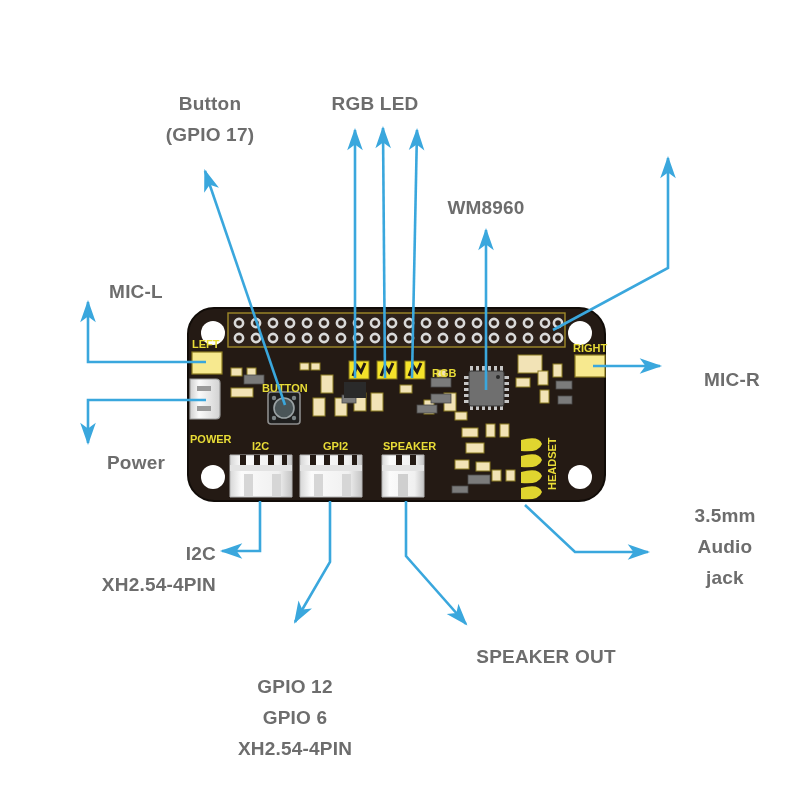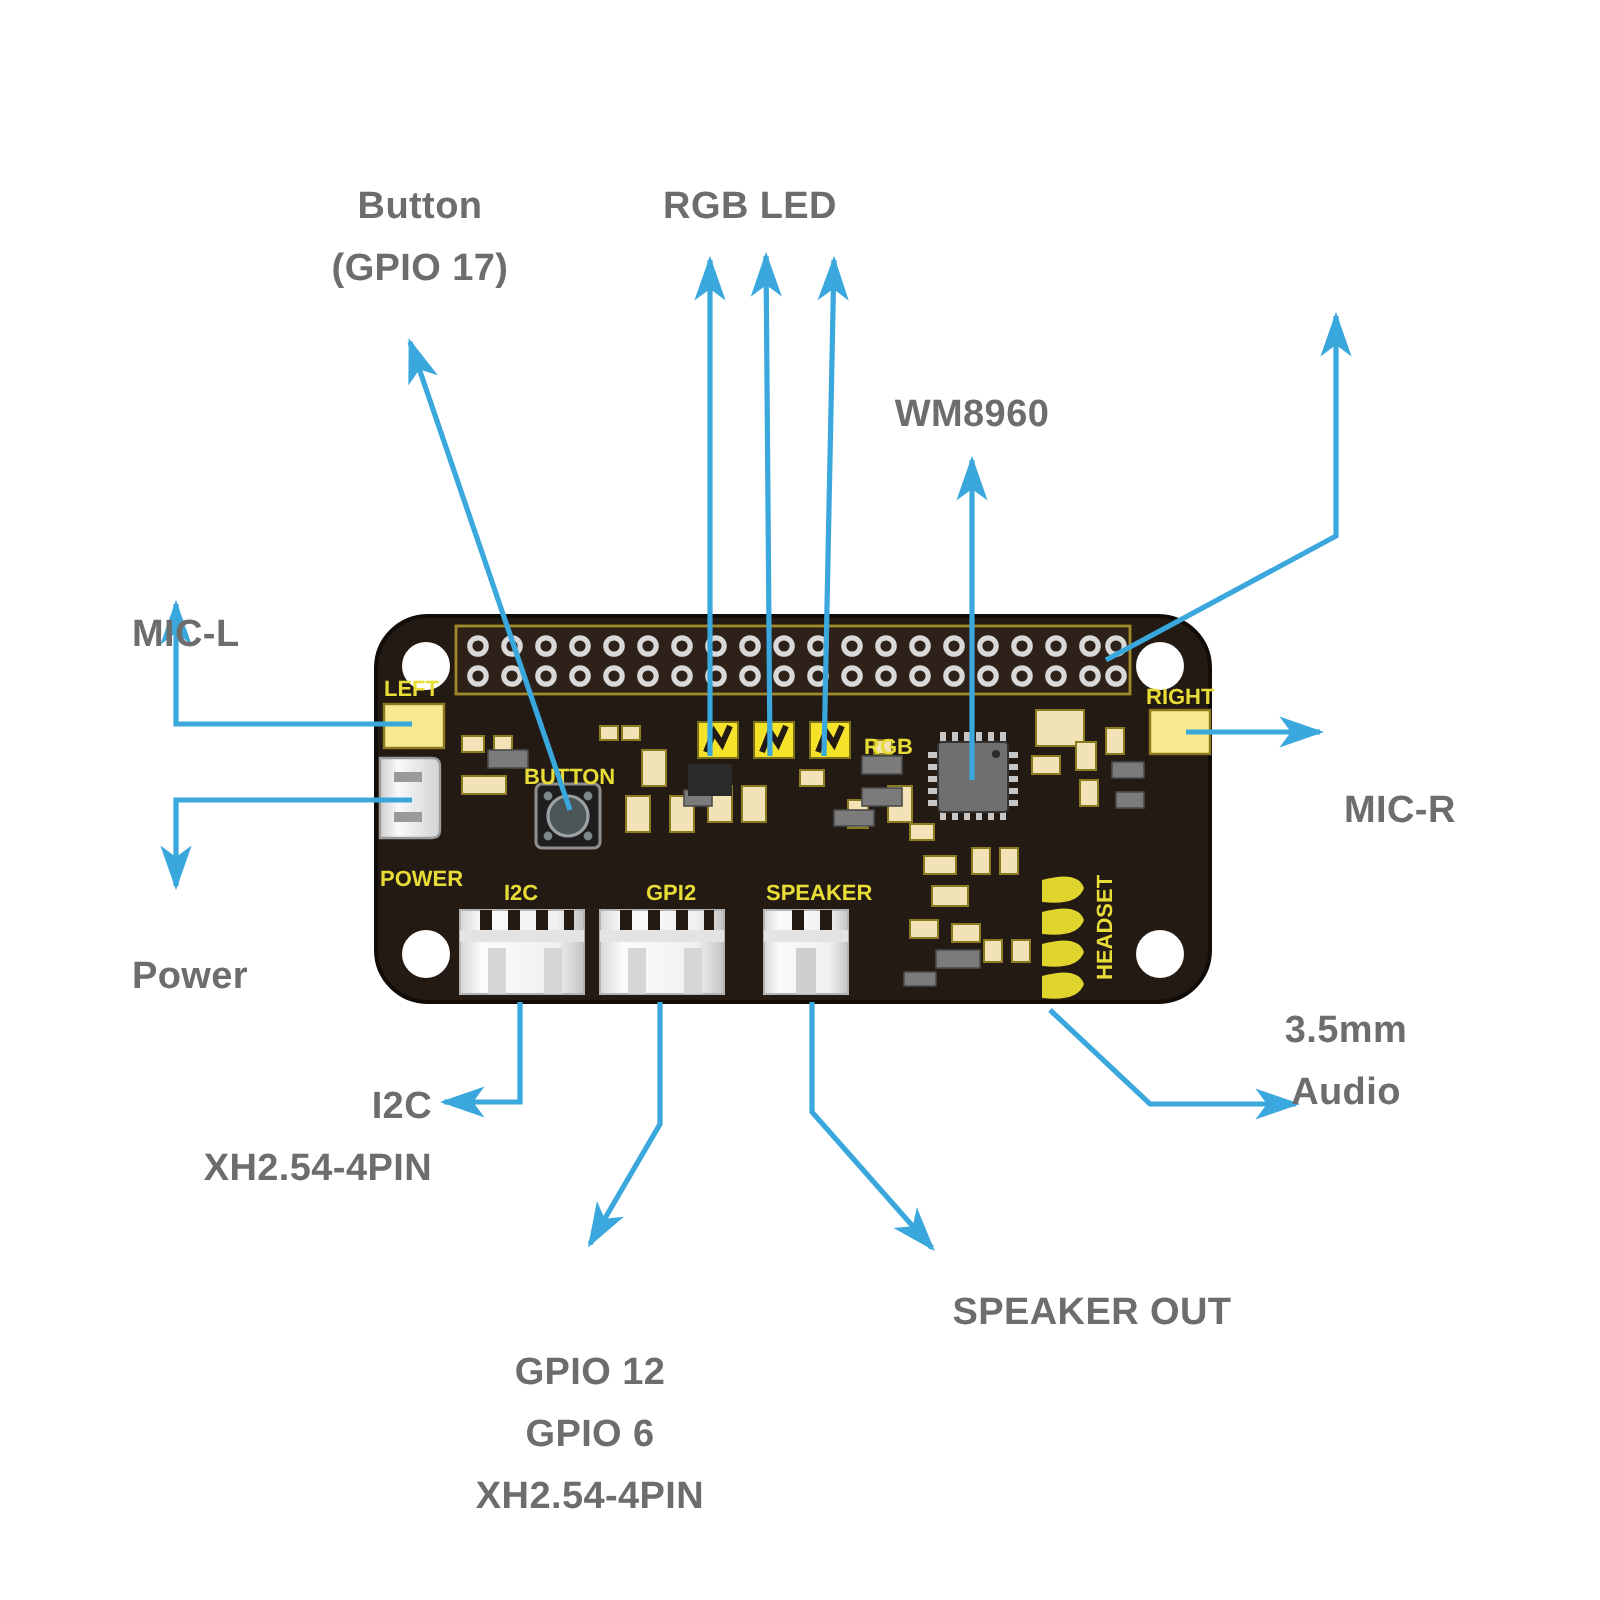--- a/index.html
+++ b/index.html
@@ -17,21 +17,21 @@
     position:absolute;
     color:#6d6d6d;
     font-weight:bold;
     font-size:19px;
     line-height:31px;
     white-space:nowrap;
     letter-spacing:0.2px;
   }
   .callout.center{text-align:center;}
   .callout.right{text-align:right;}
-  .callout.left{text-align:left;margin-top:26px;}
+  .callout.left{text-align:center;}
 </style>
 </head>
 <body>
 
 <div id="stage">
 
   <svg class="layer" viewBox="0 0 800 800">
     <defs>
       <linearGradient id="connGrad" x1="0" y1="0" x2="0" y2="1">
         <stop offset="0%" stop-color="#fdfdfd"></stop>
@@ -334,18 +334,19 @@
   <div class="callout center" style="left:210px;top:671px;width:170px;">
     <div>GPIO 12</div>
     <div>GPIO 6</div>
     <div>XH2.54-4PIN</div>
   </div>
 
   <div class="callout center" style="left:446px;top:641px;width:200px;">
     <div>SPEAKER OUT</div>
   </div>
 
-  <div class="callout center" style="left:608px;top:500px;width:130px;">
+  <div class="callout center" style="left:660px;top:500px;width:130px;">
     <div>3.5mm</div>
     <div>Audio</div>
+    <div>jack</div>
   </div>
 
 </div>
 
 </body></html>

